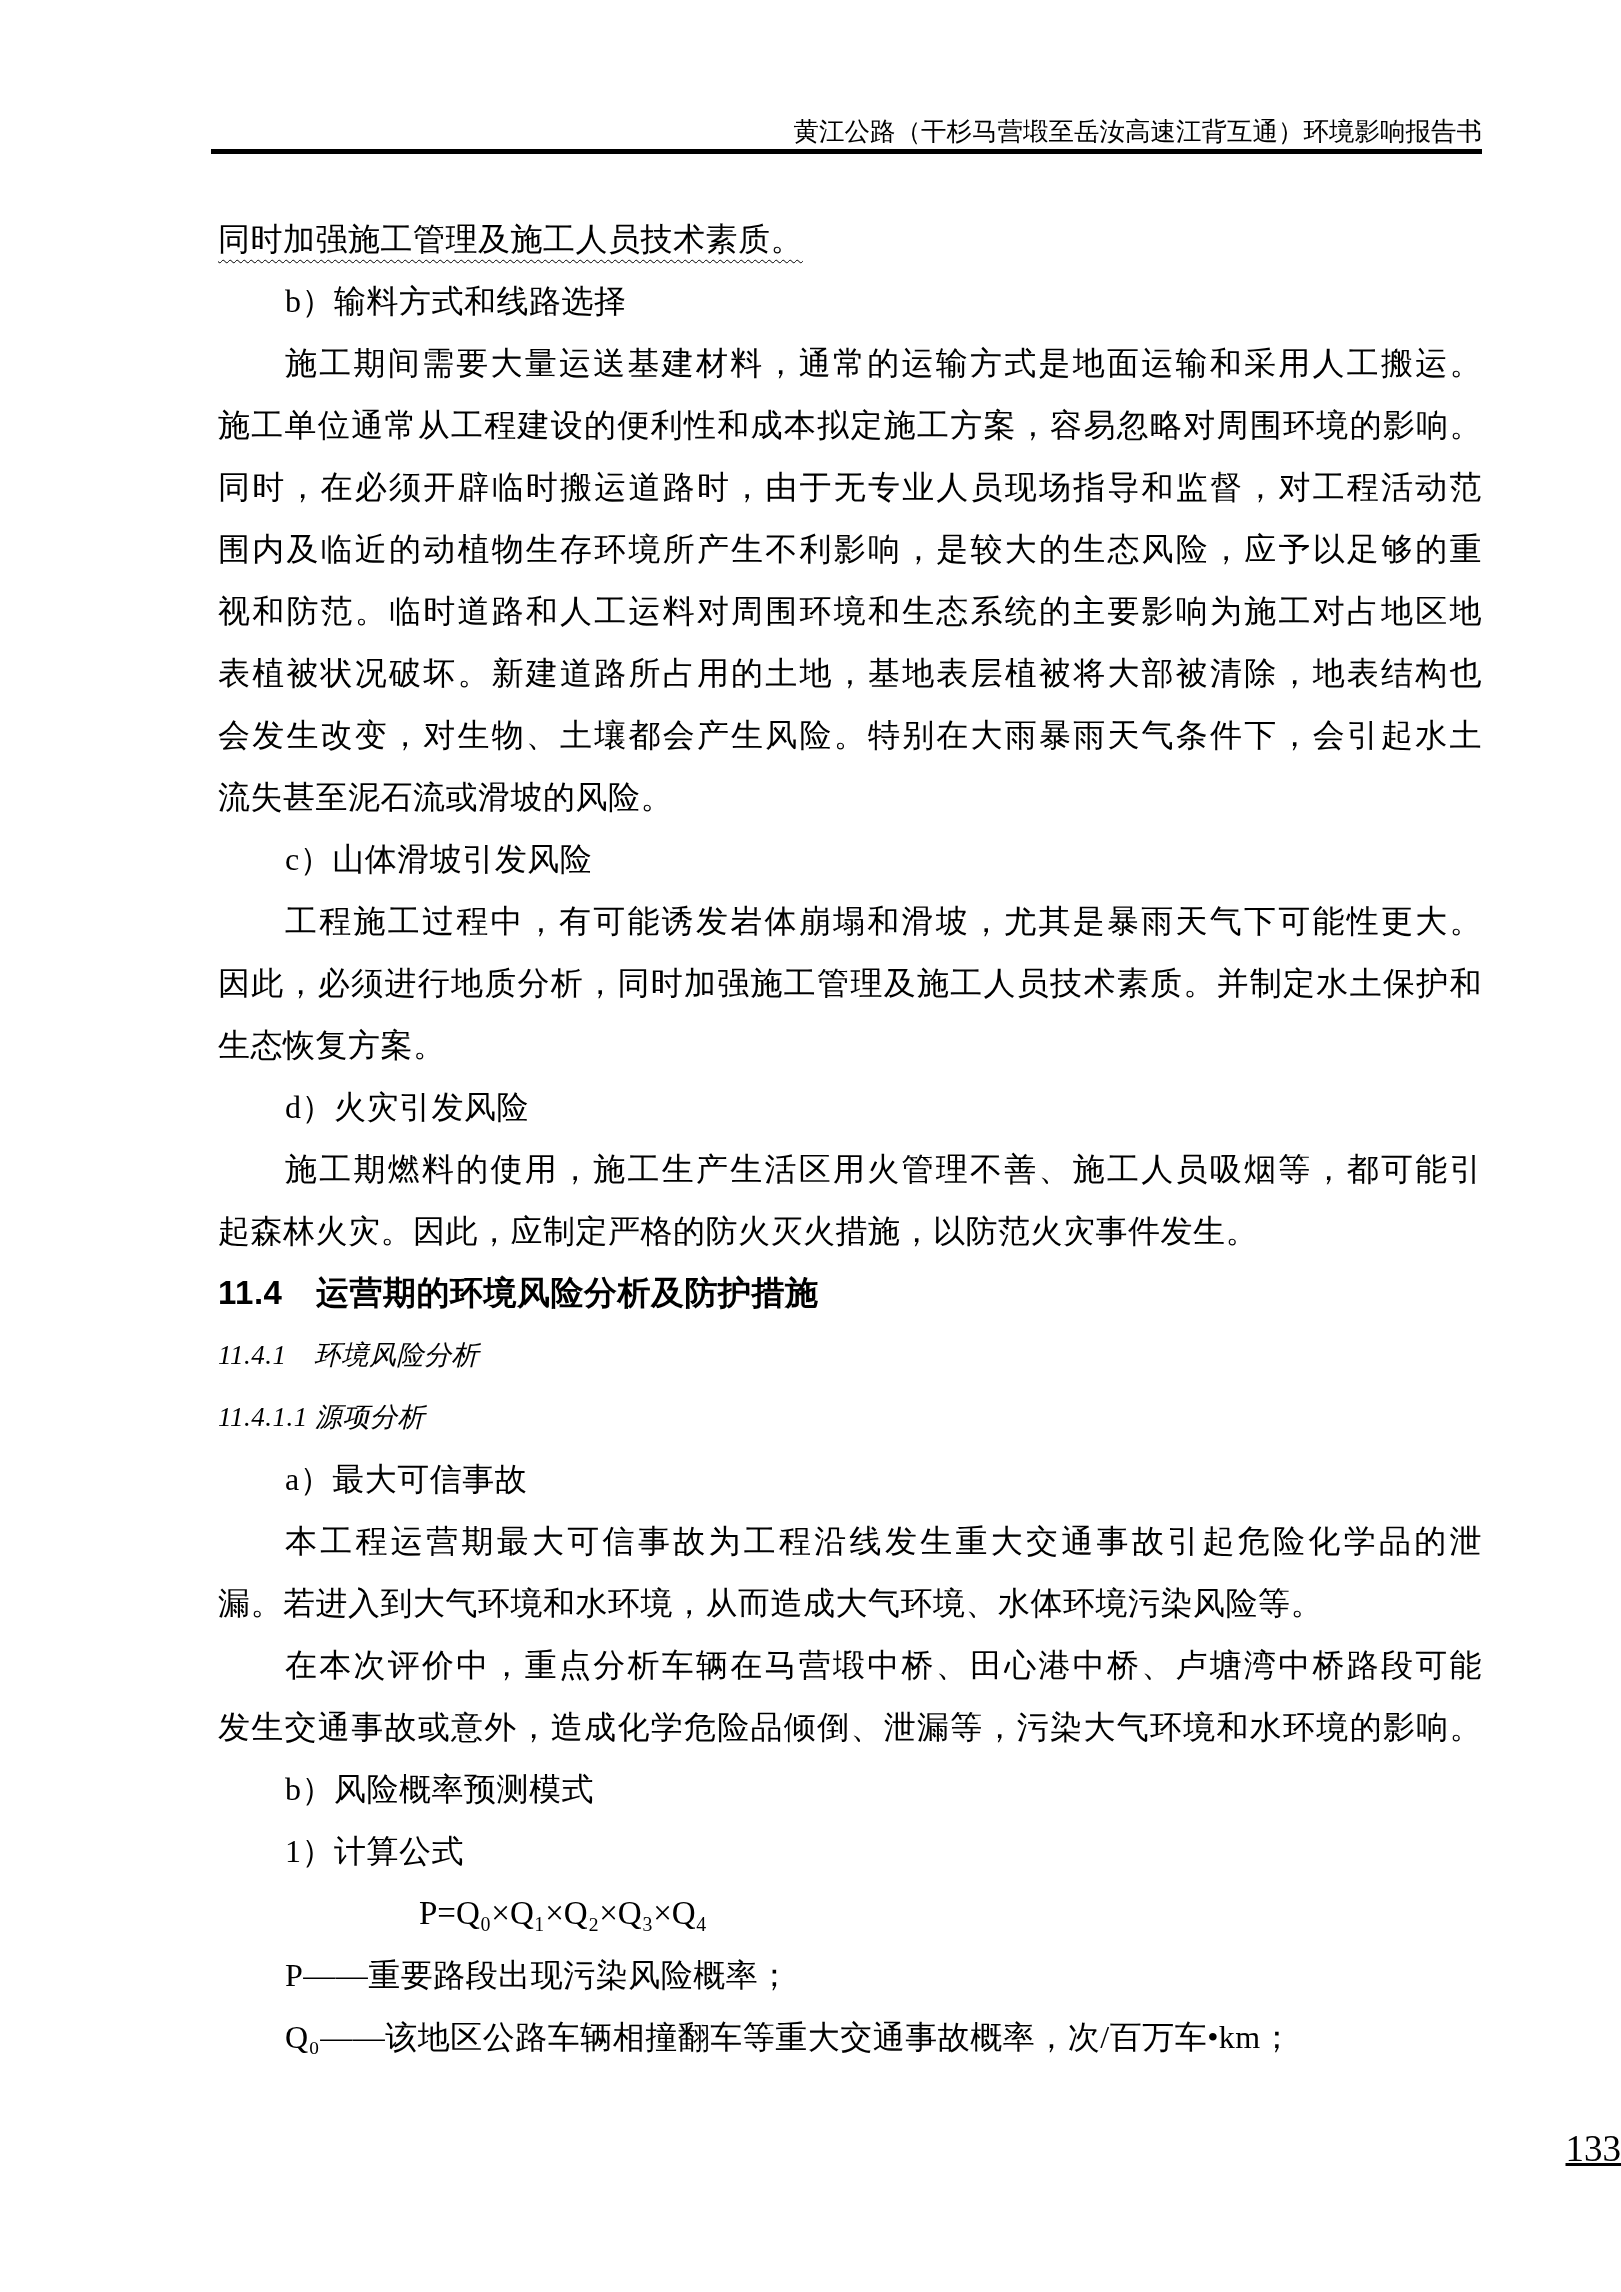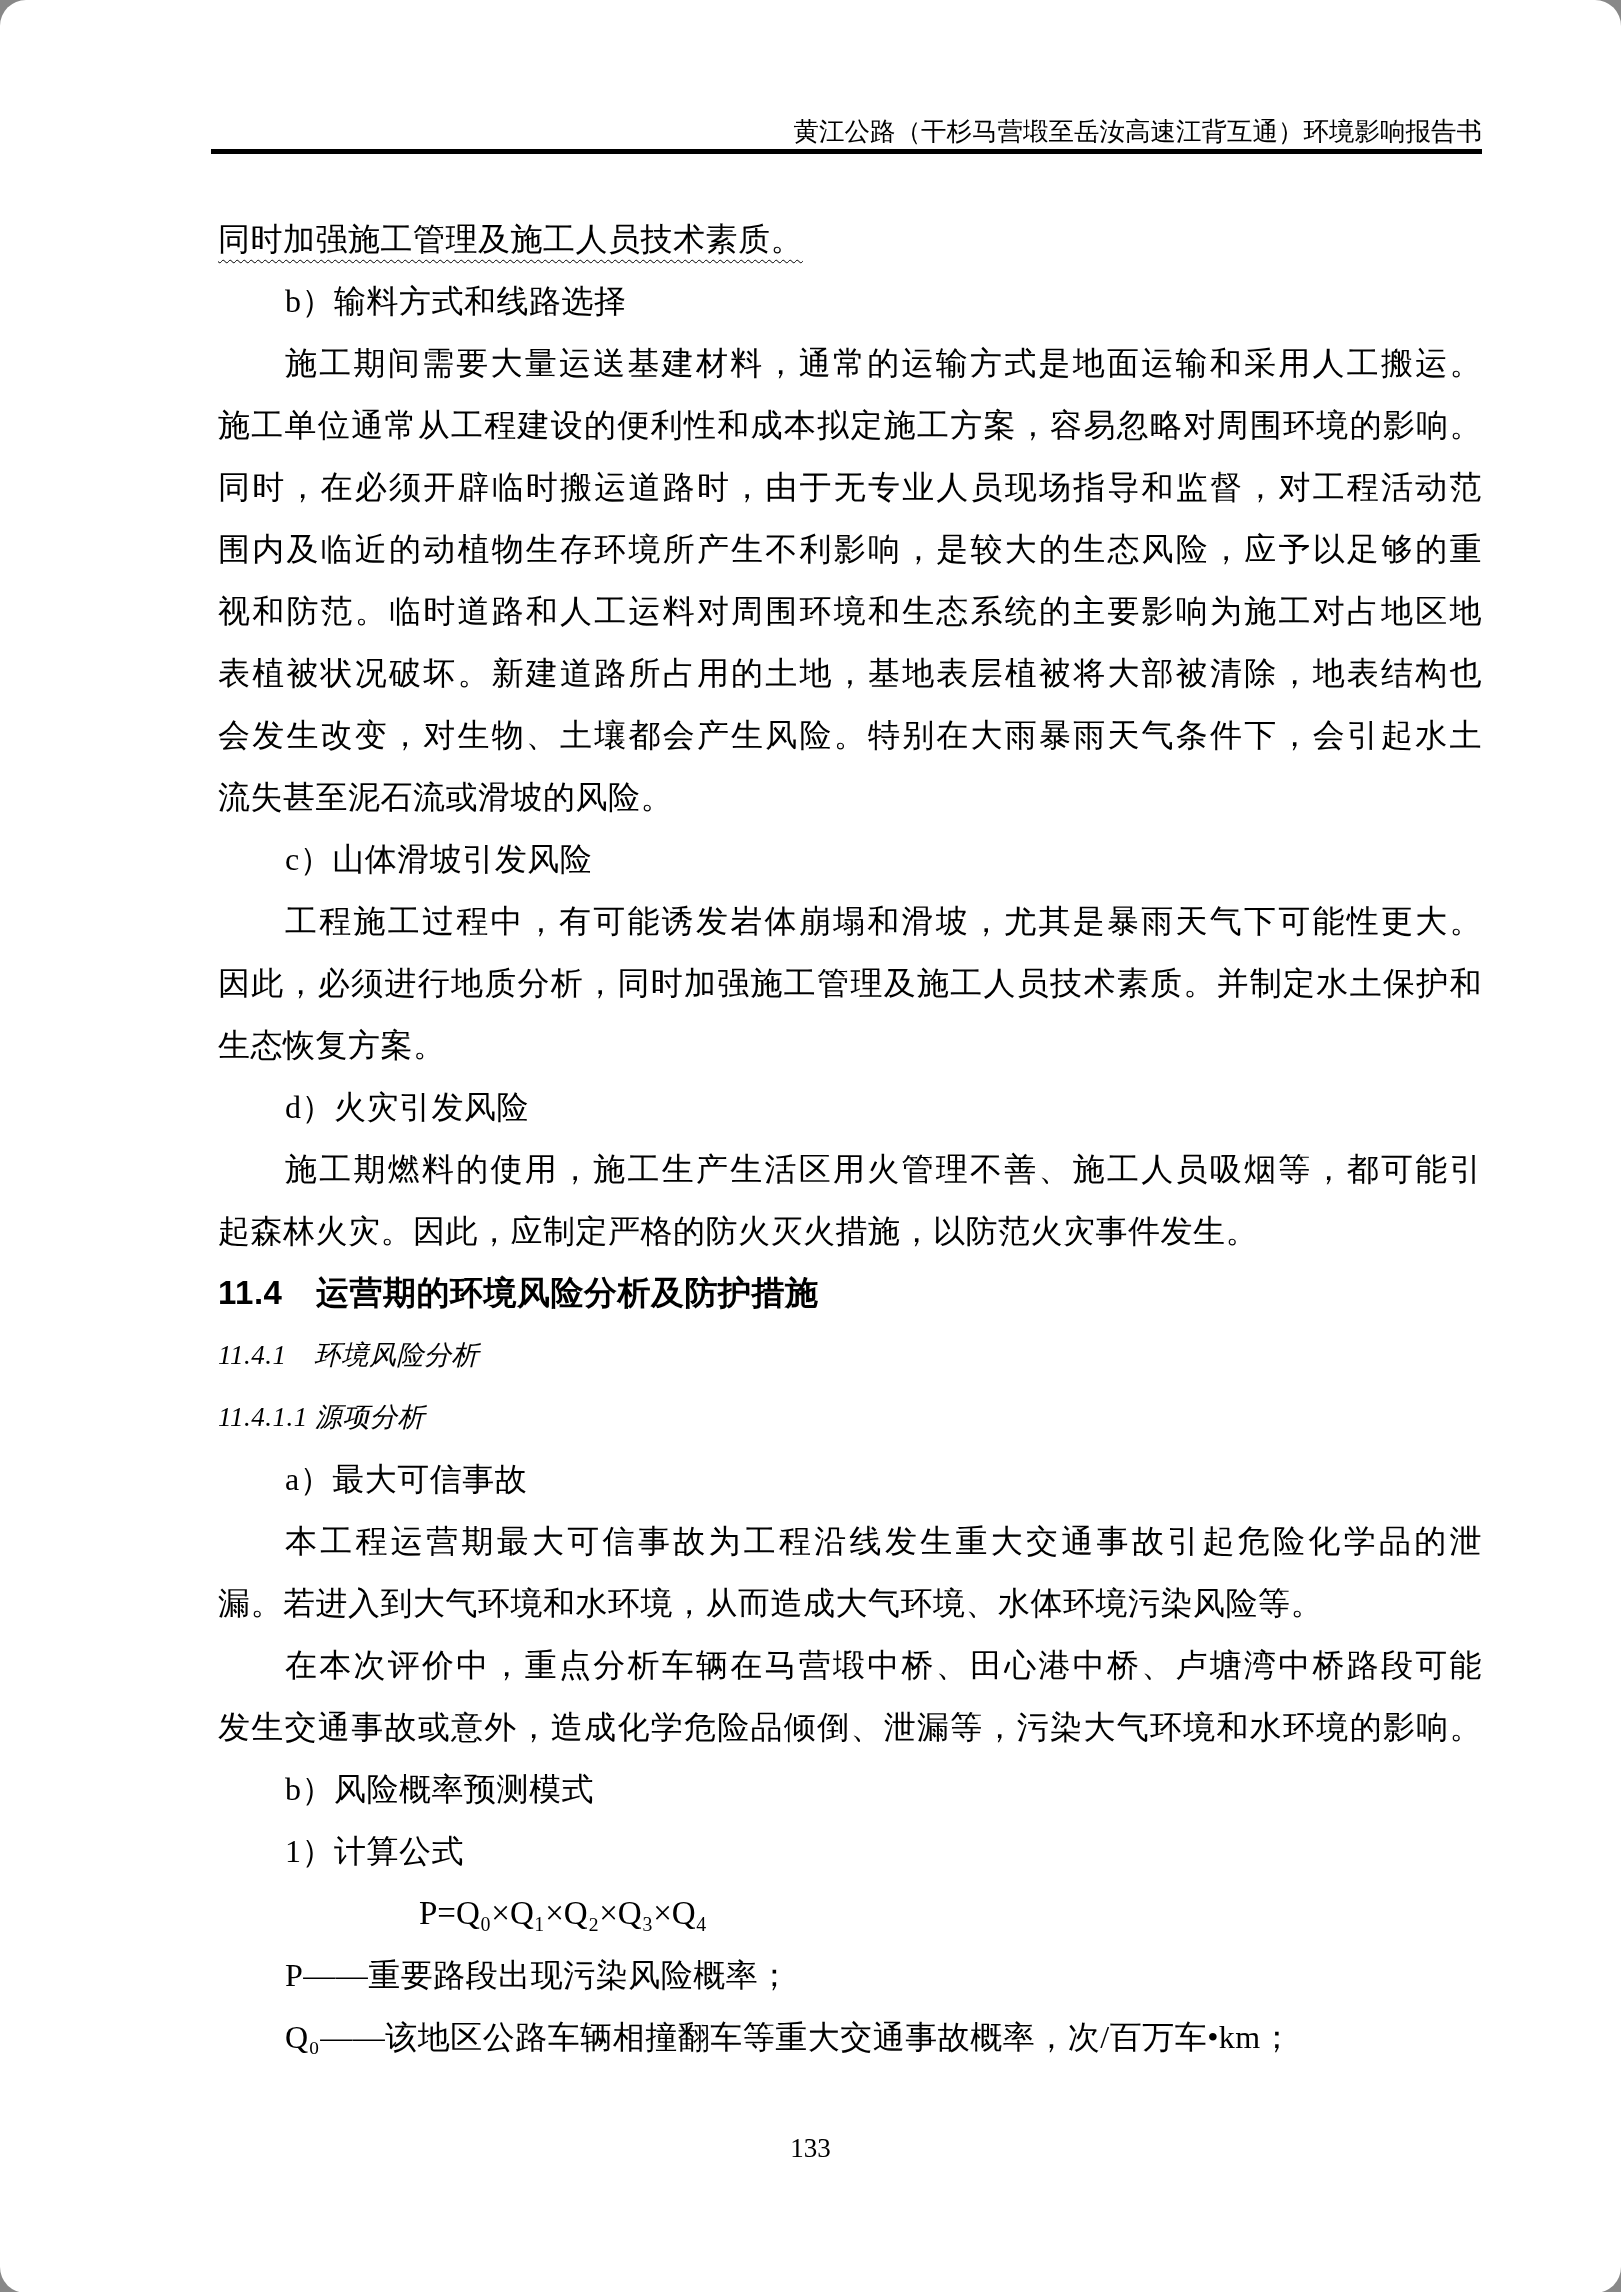--- a/index.html
+++ b/index.html
@@ -5,21 +5,20 @@
   html, body { margin: 0; padding: 0; background: #888; }
   .page {
     position: relative;
     width: 1621px;
     height: 2293px;
     margin: 0 auto;
     background: #ffffff;
     color: #000;
     font-family: "Liberation Serif", "DejaVu Serif", serif;
     overflow: hidden;
-    border-radius: 26px;
   }
 
   
   .header-title {
     position: absolute;
     top: 116px;
     left: 211px;
     width: 1271px;
     text-align: right;
     font-size: 25.5px;
@@ -73,23 +72,24 @@
     letter-spacing: 0;
   }
   .line.term { padding-left: 67px; }
 
   
   .page-number {
     position: absolute;
     top: 2129px;
     left: 0;
     width: 100%;
-    text-align: center;
-    font-size: 27px;
+    text-align: right;
+    font-size: 37px;
     line-height: 39px;
+    text-decoration: underline;
   }
 </style>
 </head>
 <body>
 
 <div class="page">
 
   <div class="header-title">黄江公路（干杉马营塅至岳汝高速江背互通）环境影响报告书</div>
   <div class="header-rule"></div>
 

